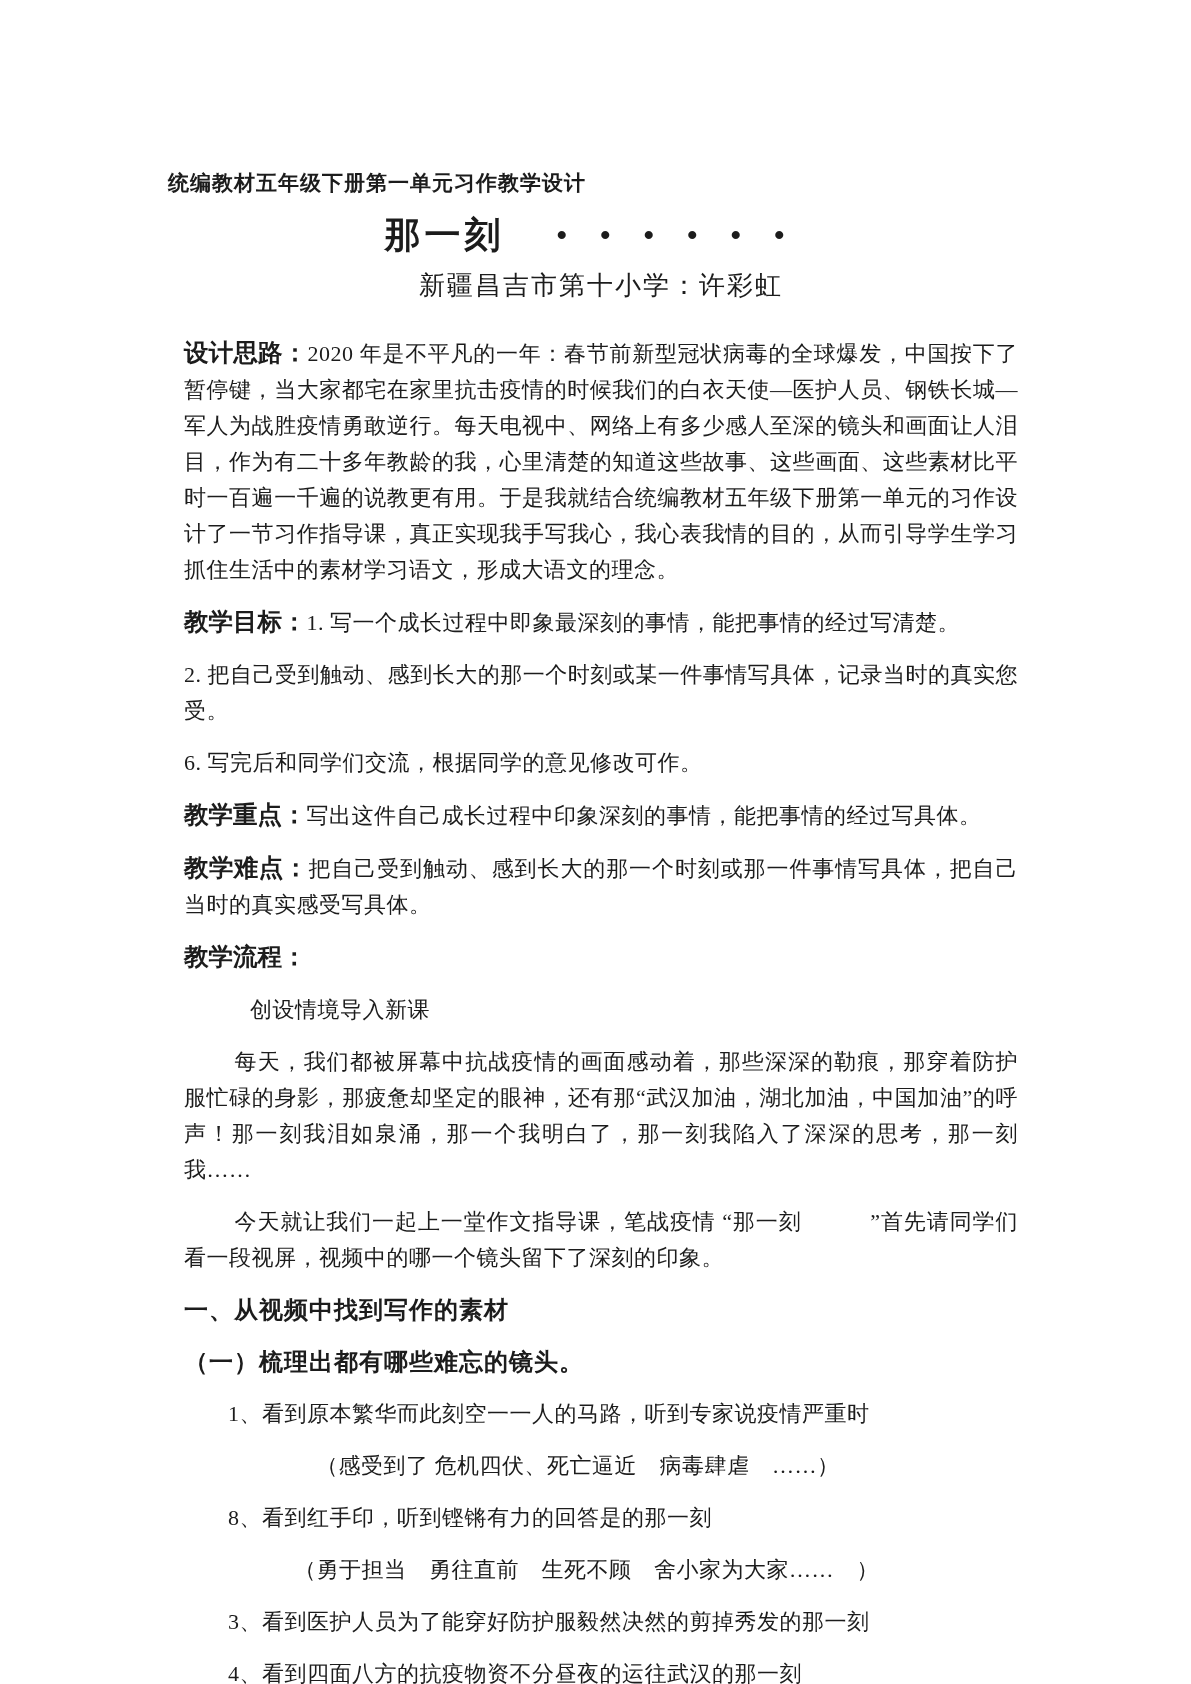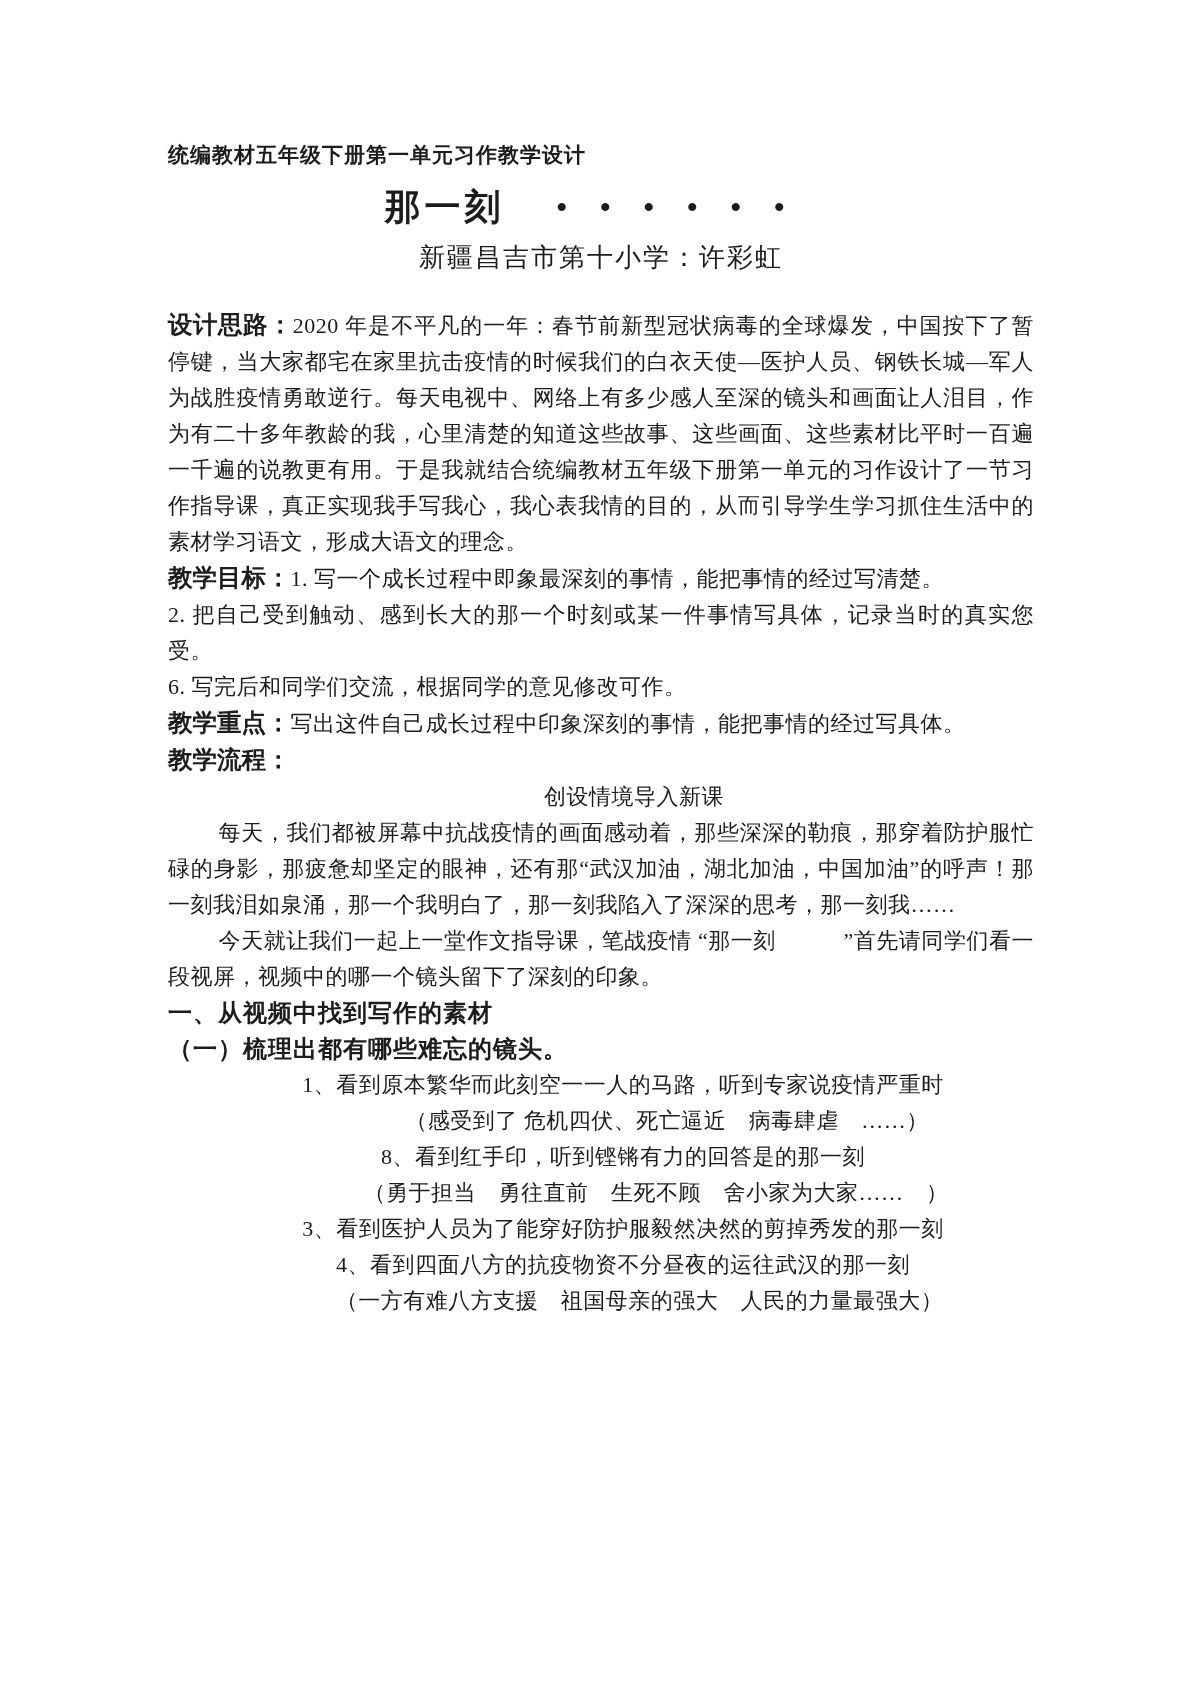--- a/index.html
+++ b/index.html
@@ -22,20 +22,21 @@
     top: 140px;
     width: 866px;
   }
   .kicker {
     font-family: "Liberation Sans", "DejaVu Sans", sans-serif;
     font-weight: bold;
     font-size: 21px;
     line-height: 30px;
     letter-spacing: 1px;
     margin-bottom: 10px;
+    margin-top: 28px;
   }
   .title-row {
     text-align: center;
     margin: 14px 0 6px 0;
     line-height: 46px;
     white-space: nowrap;
   }
   .title-text {
     font-size: 36px;
     font-weight: bold;
@@ -49,34 +50,34 @@
     vertical-align: 2px;
   }
   .byline {
     text-align: center;
     font-size: 26px;
     line-height: 30px;
     letter-spacing: 2px;
     margin-bottom: 34px;
   }
   .doc-body p.blk {
-    margin: 0;
+    margin: 16px;
     font-size: 22px;
     line-height: 36px;
     text-align: justify;
     letter-spacing: 0.5px;
   }
   .doc-body .lead-label {
     font-family: "Liberation Sans", "DejaVu Sans", sans-serif;
     font-weight: bold;
     font-size: 24.5px;
     letter-spacing: 0;
   }
   .doc-body p.para    { text-indent: 2.3em; }
-  .doc-body p.line    { text-align: center; }
+  .doc-body p.line    { text-align: left; }
   .doc-body p.h1,
   .doc-body p.h2 {
     font-family: "Liberation Sans", "DejaVu Sans", sans-serif;
     font-weight: bold;
     font-size: 24px;
     text-align: left;
     letter-spacing: 1px;
   }
 </style>
 </head>
@@ -92,20 +93,21 @@
     </div>
 
     <div class="byline">新疆昌吉市第十小学：许彩虹</div>
 
     <div class="doc-body">
         <p class="blk lead"><span class="lead-label">设计思路：</span><span>2020 年是不平凡的一年：春节前新型冠状病毒的全球爆发，中国按下了暂停键，当大家都宅在家里抗击疫情的时候我们的白衣天使—医护人员、钢铁长城—军人为战胜疫情勇敢逆行。每天电视中、网络上有多少感人至深的镜头和画面让人泪目，作为有二十多年教龄的我，心里清楚的知道这些故事、这些画面、这些素材比平时一百遍一千遍的说教更有用。于是我就结合统编教材五年级下册第一单元的习作设计了一节习作指导课，真正实现我手写我心，我心表我情的目的，从而引导学生学习抓住生活中的素材学习语文，形成大语文的理念。</span></p>
         <p class="blk lead"><span class="lead-label">教学目标：</span><span>1.  写一个成长过程中即象最深刻的事情，能把事情的经过写清楚。</span></p>
         <p class="blk plain"><span>2.  把自己受到触动、感到长大的那一个时刻或某一件事情写具体，记录当时的真实您受。</span></p>
         <p class="blk plain"><span>6.  写完后和同学们交流，根据同学的意见修改可作。</span></p>
         <p class="blk lead"><span class="lead-label">教学重点：</span><span>写出这件自己成长过程中印象深刻的事情，能把事情的经过写具体。</span></p>
+        <p class="blk lead"><span class="lead-label">教学难点：</span><span>把自己受到触动、感到长大的那一个时刻或那一件事情写具体，把自己当时的真实感受写具体。</span></p>
         <p class="blk lead"><span class="lead-label">教学流程：</span></p>
         <p class="blk line" style="padding-left: 66px;"><span>创设情境导入新课</span></p>
         <p class="blk para"><span>每天，我们都被屏幕中抗战疫情的画面感动着，那些深深的勒痕，那穿着防护服忙碌的身影，那疲惫却坚定的眼神，还有那“武汉加油，湖北加油，中国加油”的呼声！那一刻我泪如泉涌，那一个我明白了，那一刻我陷入了深深的思考，那一刻我……</span></p>
         <p class="blk para"><span>今天就让我们一起上一堂作文指导课，笔战疫情 “那一刻　　　”首先请同学们看一段视屏，视频中的哪一个镜头留下了深刻的印象。</span></p>
         <p class="blk h1"><span>一、从视频中找到写作的素材</span></p>
         <p class="blk h2"><span>（一）梳理出都有哪些难忘的镜头。</span></p>
         <p class="blk line" style="padding-left: 44px;"><span>1、看到原本繁华而此刻空一一人的马路，听到专家说疫情严重时</span></p>
         <p class="blk line" style="padding-left: 132px;"><span>（感受到了 危机四伏、死亡逼近　病毒肆虐　……）</span></p>
         <p class="blk line" style="padding-left: 44px;"><span>8、看到红手印，听到铿锵有力的回答是的那一刻</span></p>
         <p class="blk line" style="padding-left: 110px;"><span>（勇于担当　勇往直前　生死不顾　舍小家为大家……　）</span></p>

